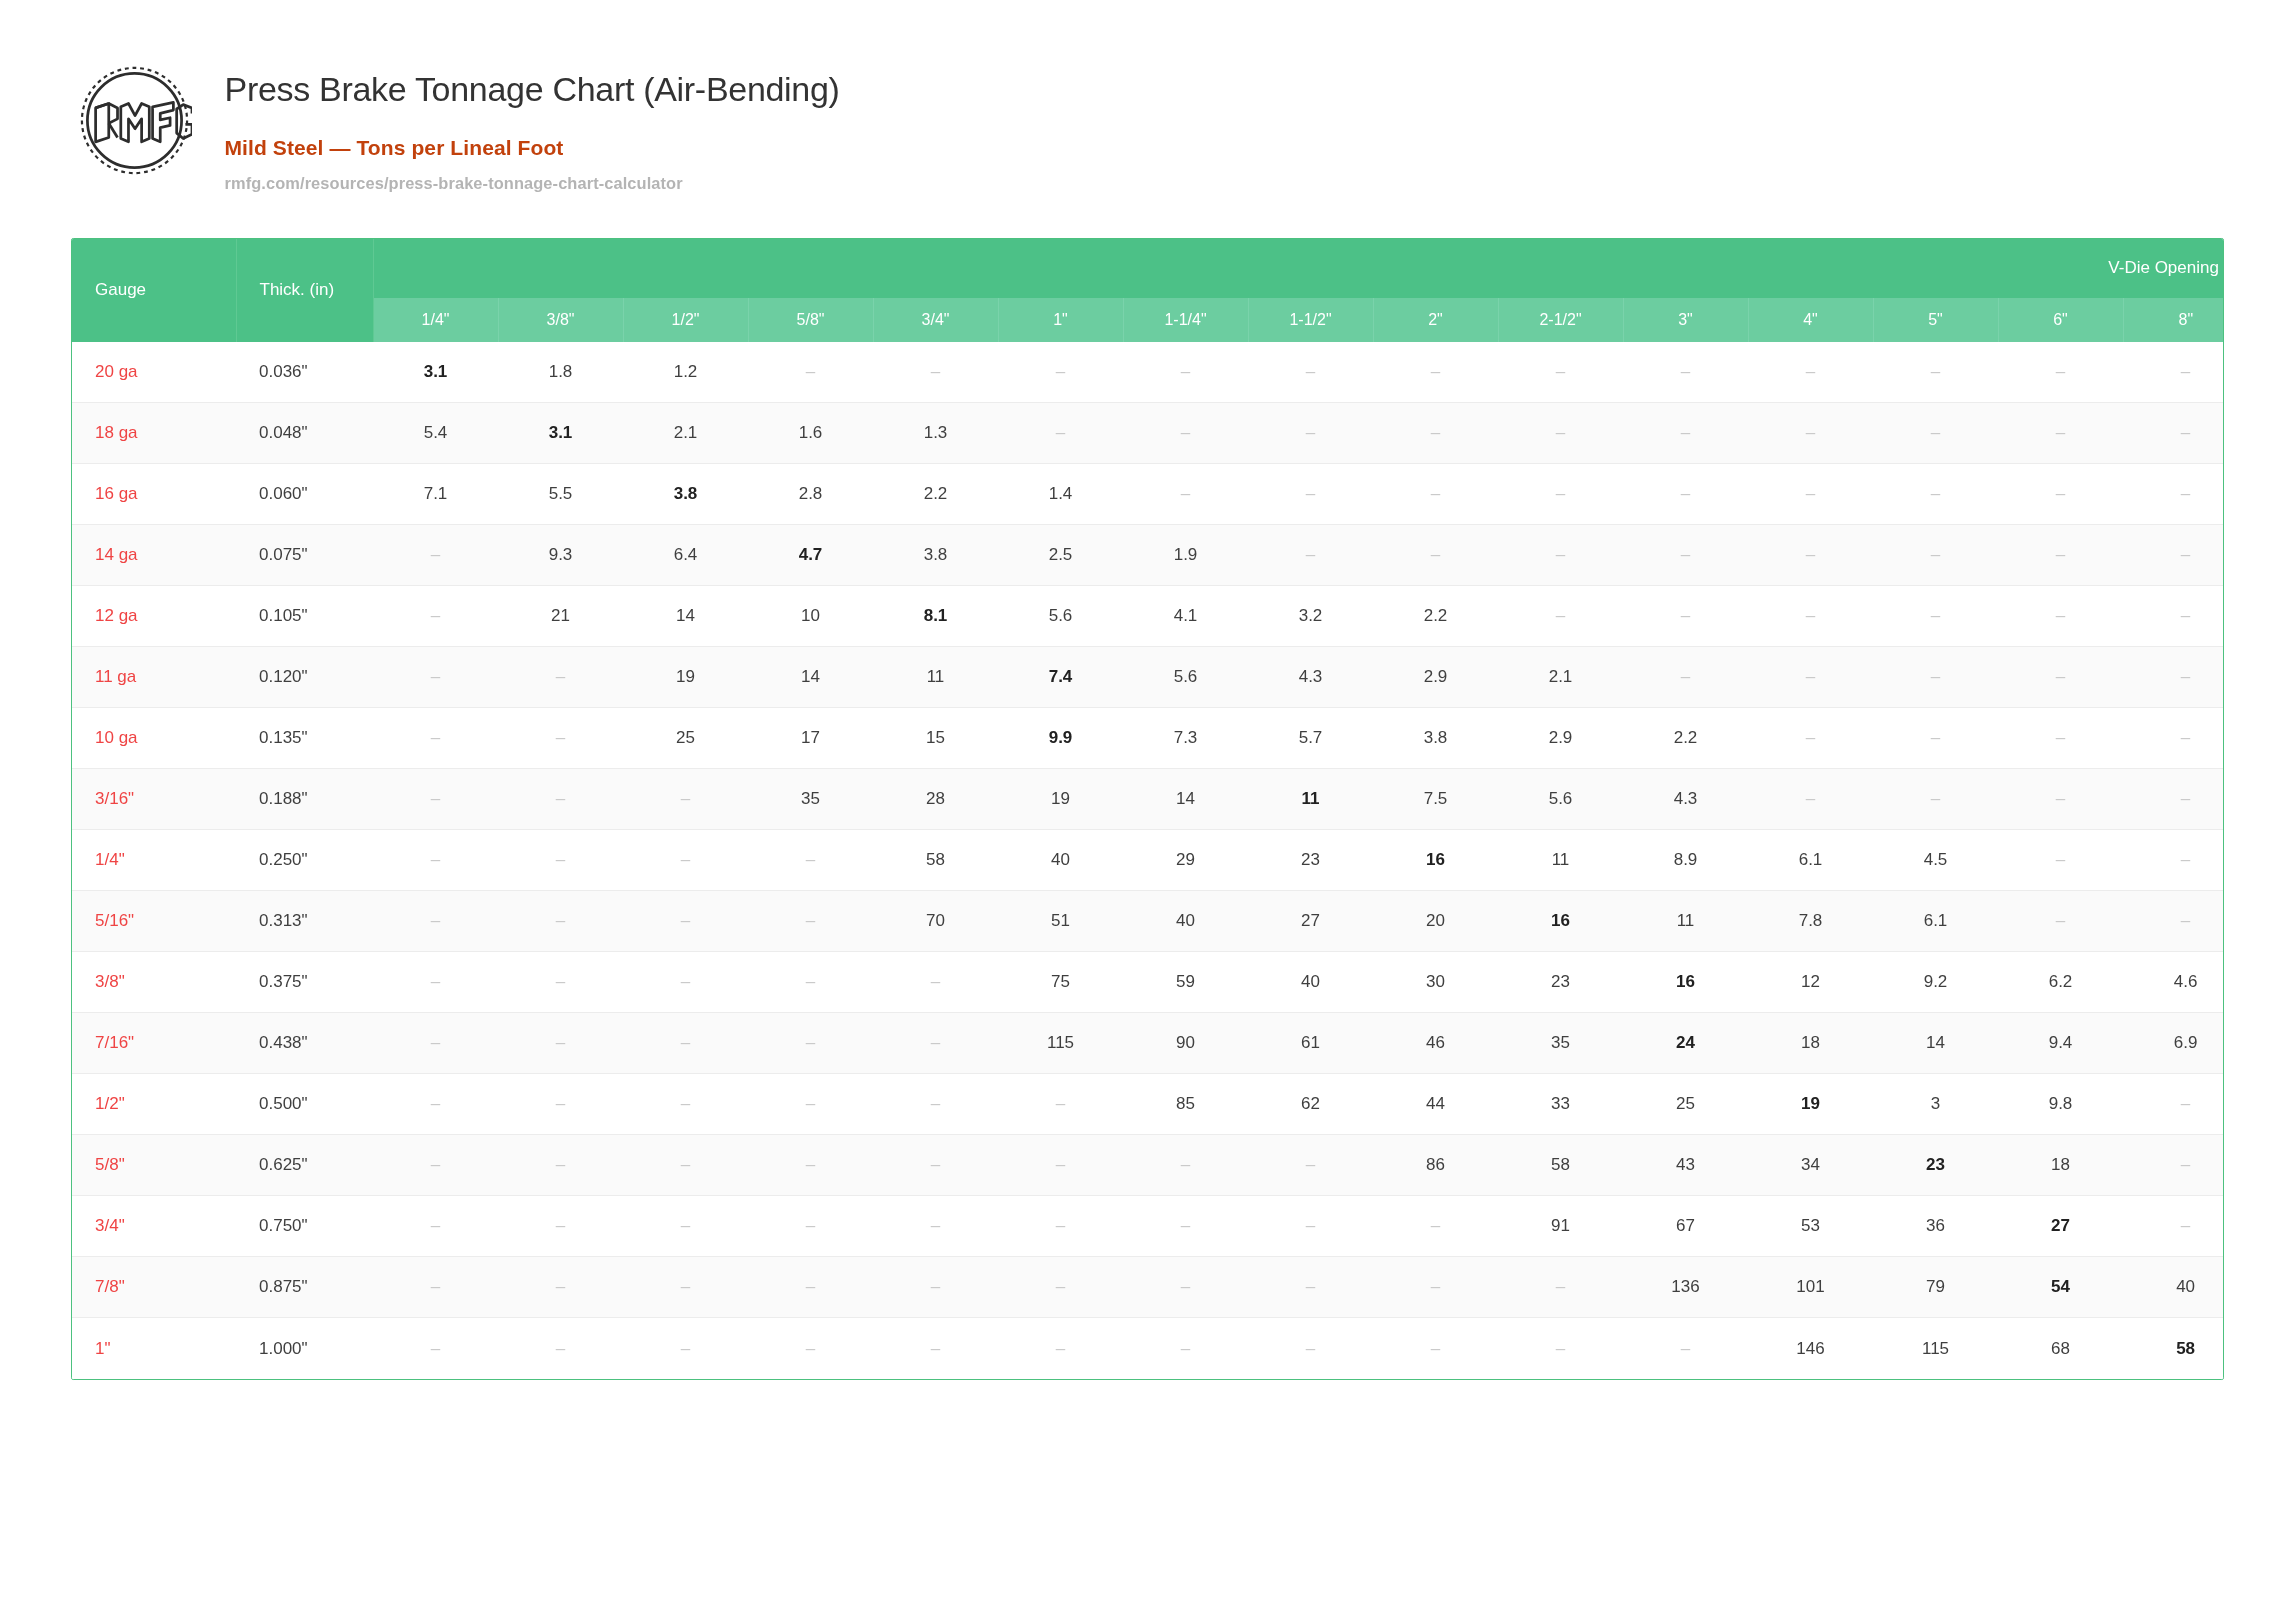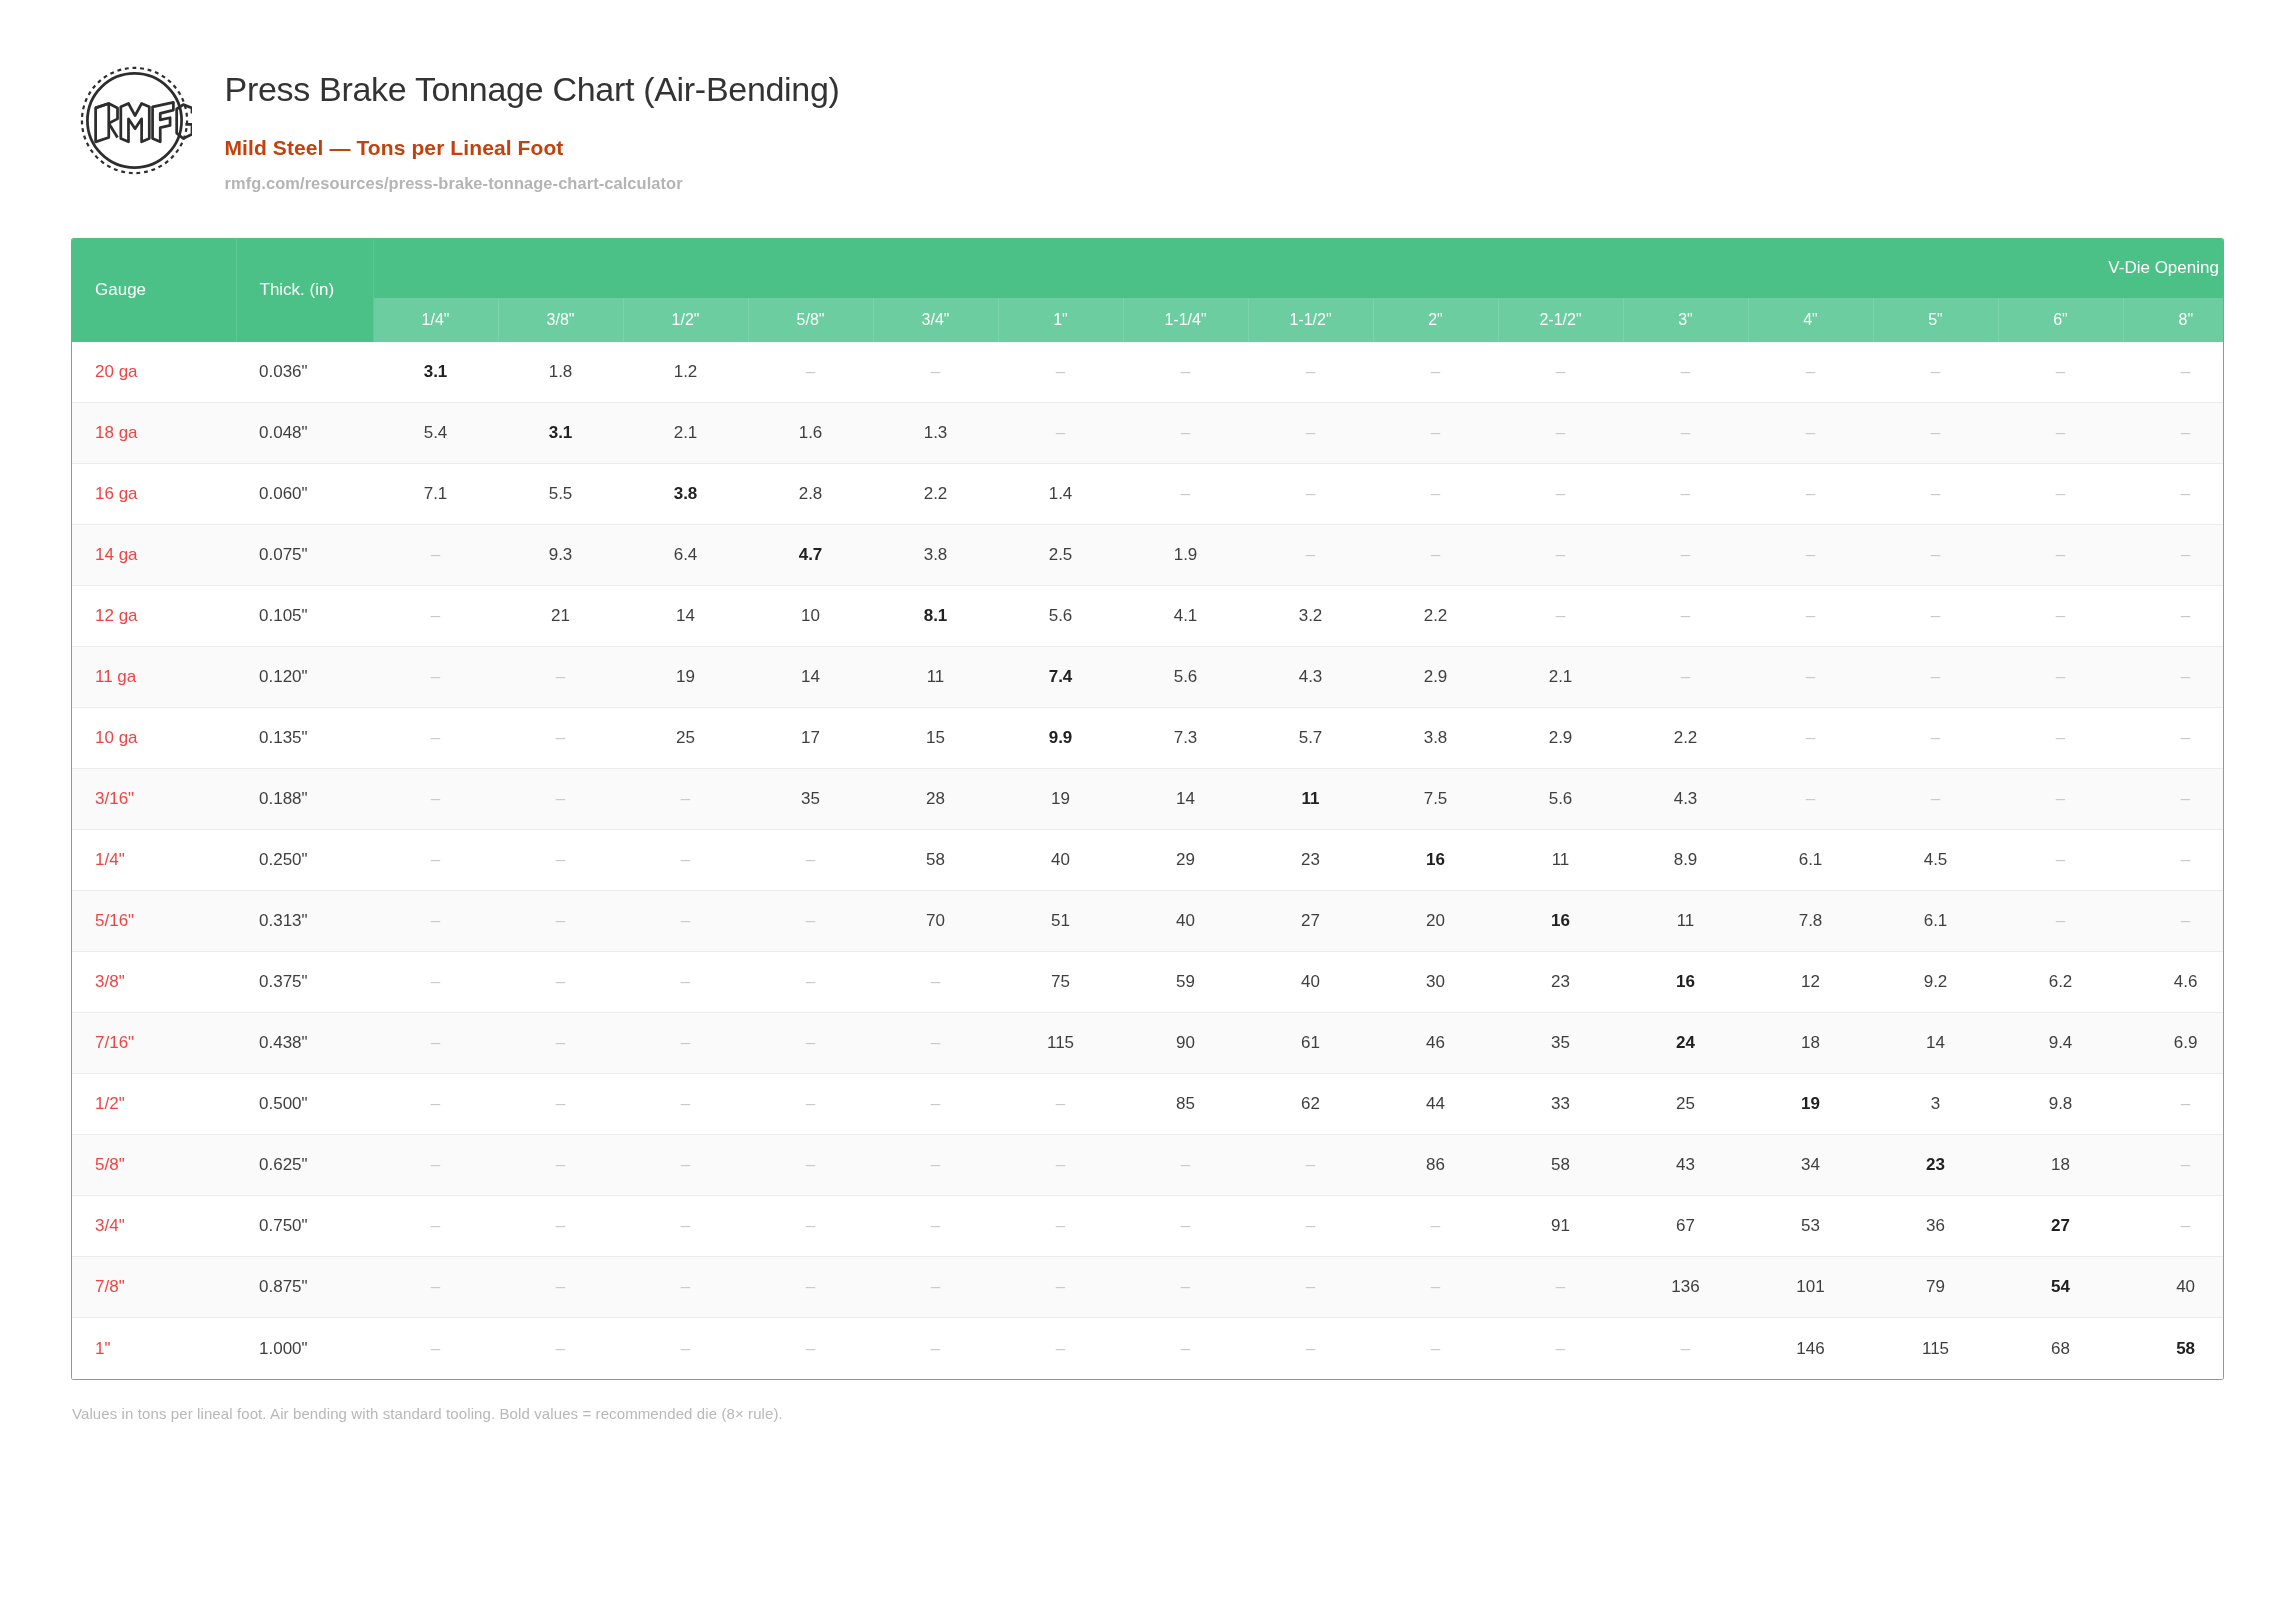--- a/index.html
+++ b/index.html
@@ -541,16 +541,15 @@
             <td class="dash">–</td>
             <td class="">146</td>
             <td class="">115</td>
             <td class="">68</td>
             <td class="bold">58</td>
           </tr>
         </tbody>
     </table>
   </div>
 
-  <div class="footnote">Values in tons per lineal foot. Air bending with standard tooling. Bold values = recommended die (8× rule).</div>
 
 </div>
 
 
 </body></html>

